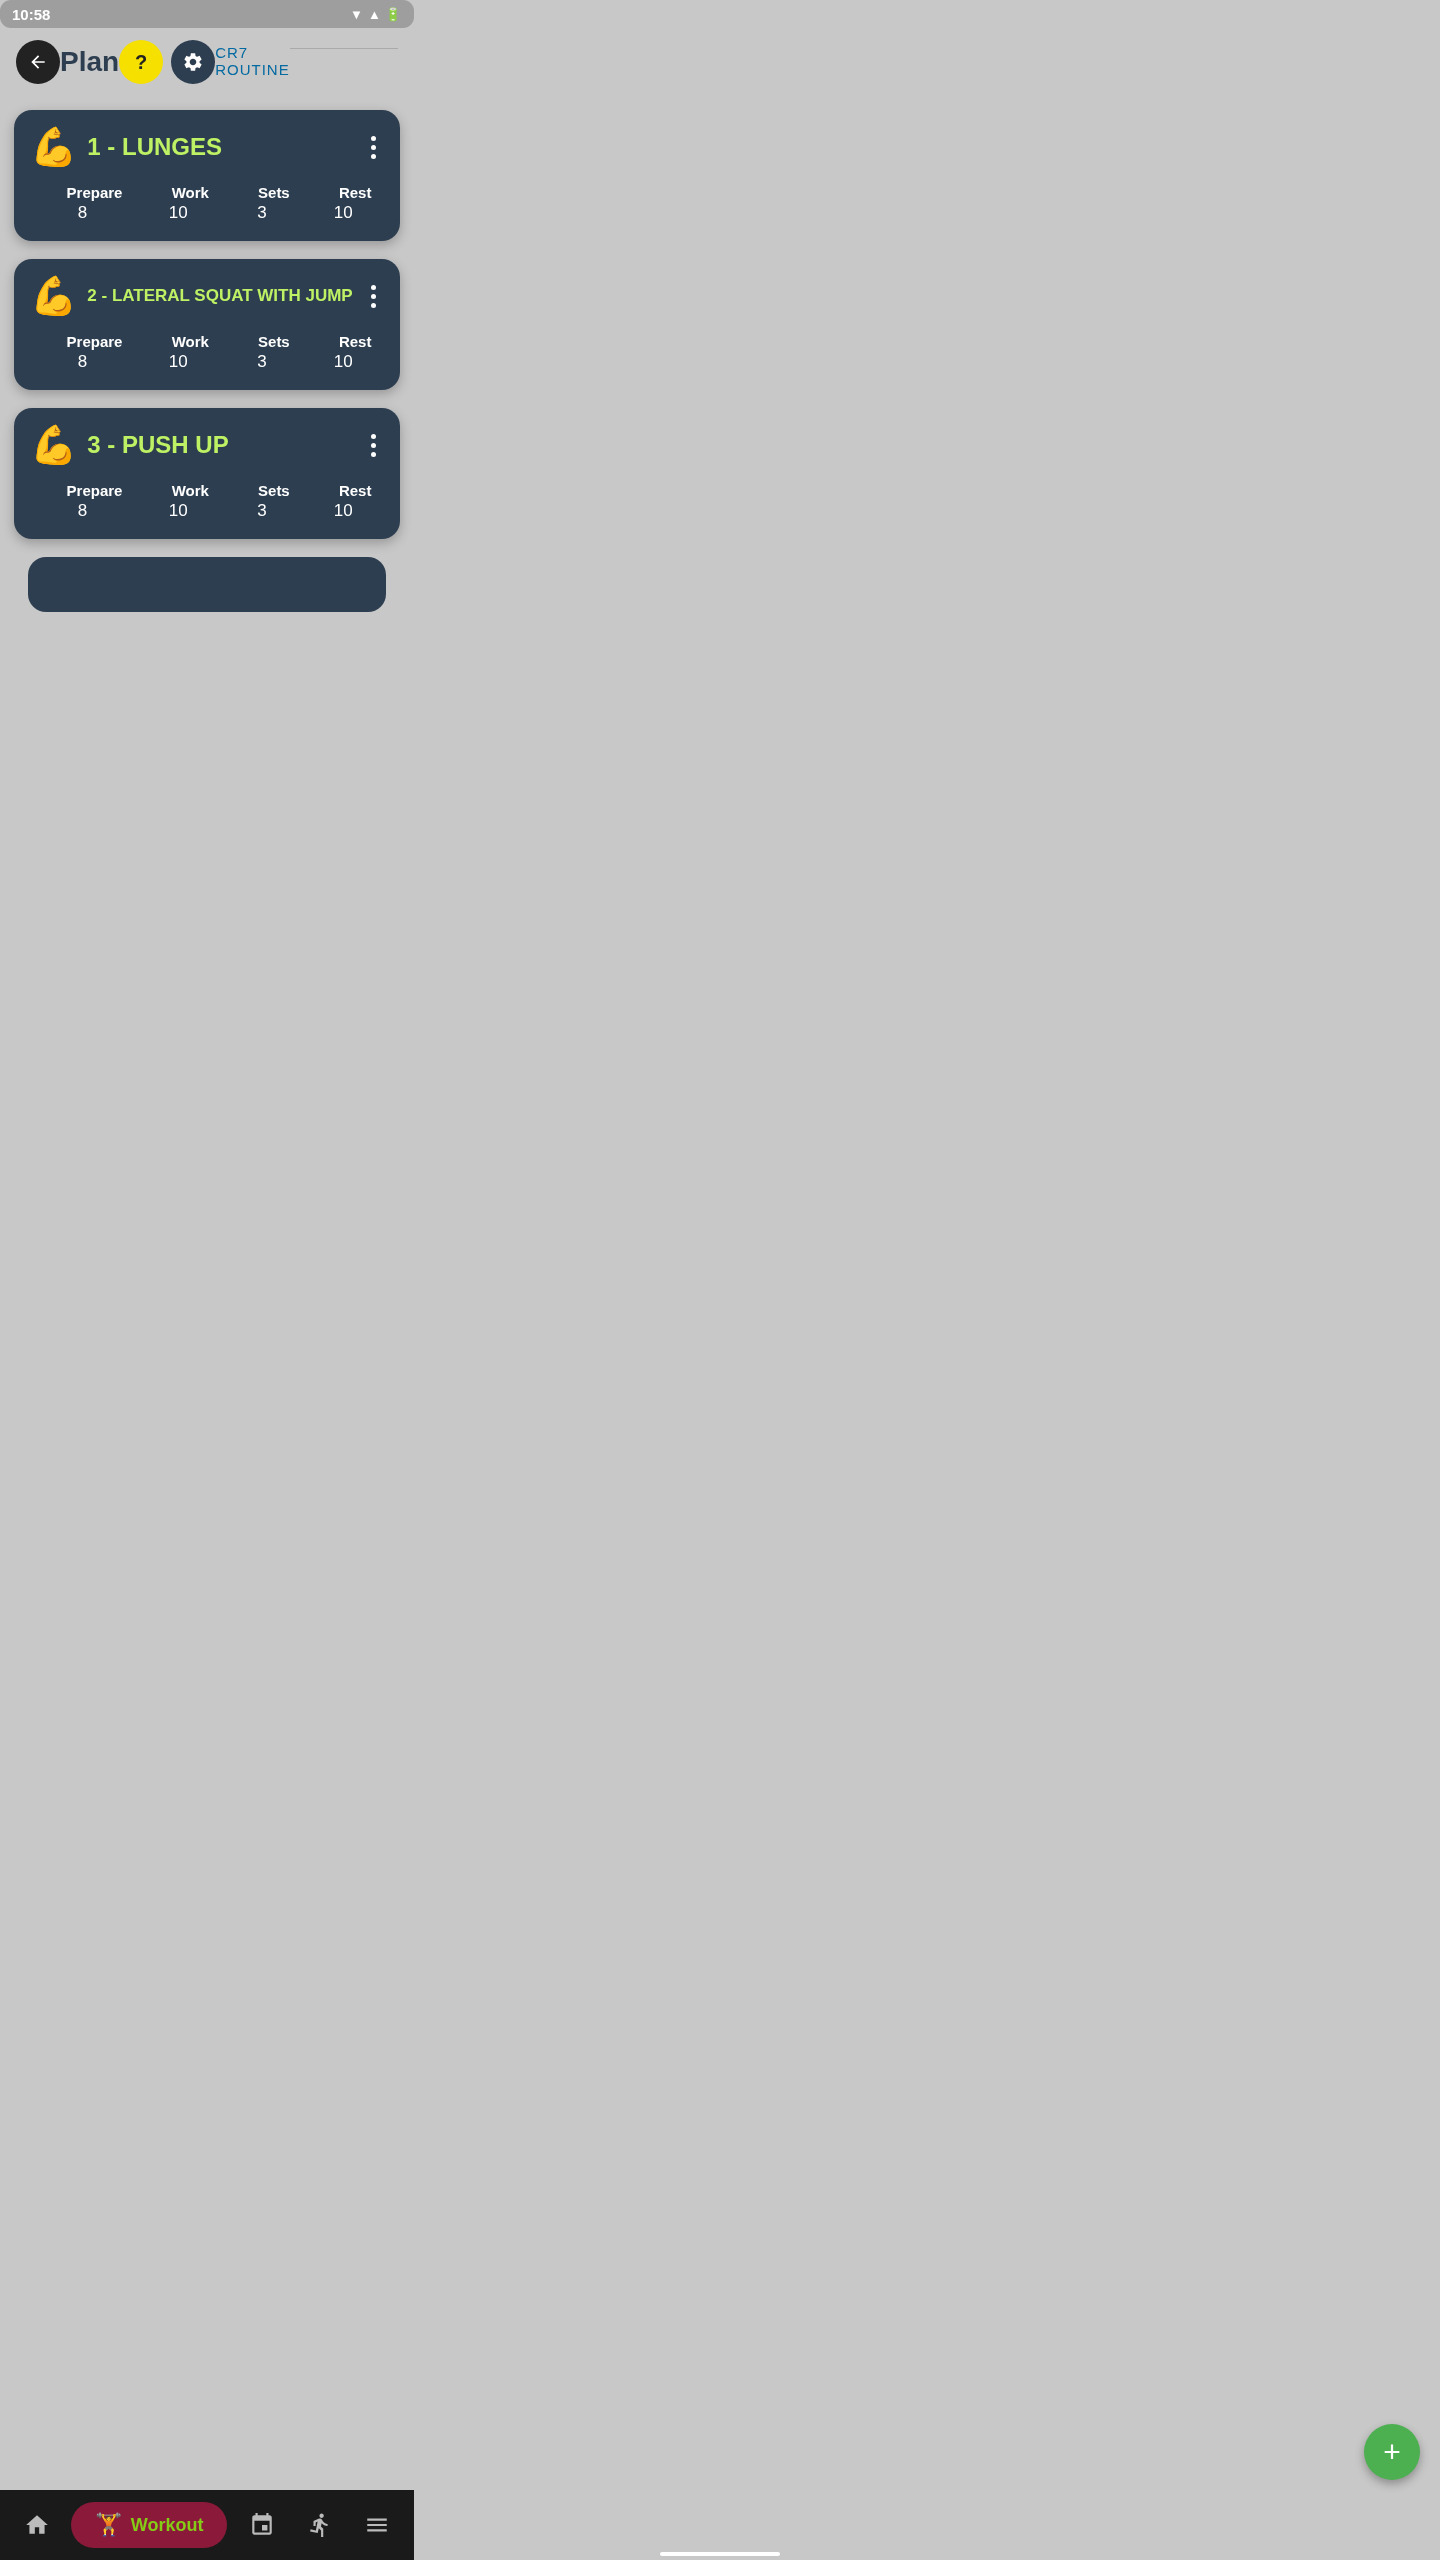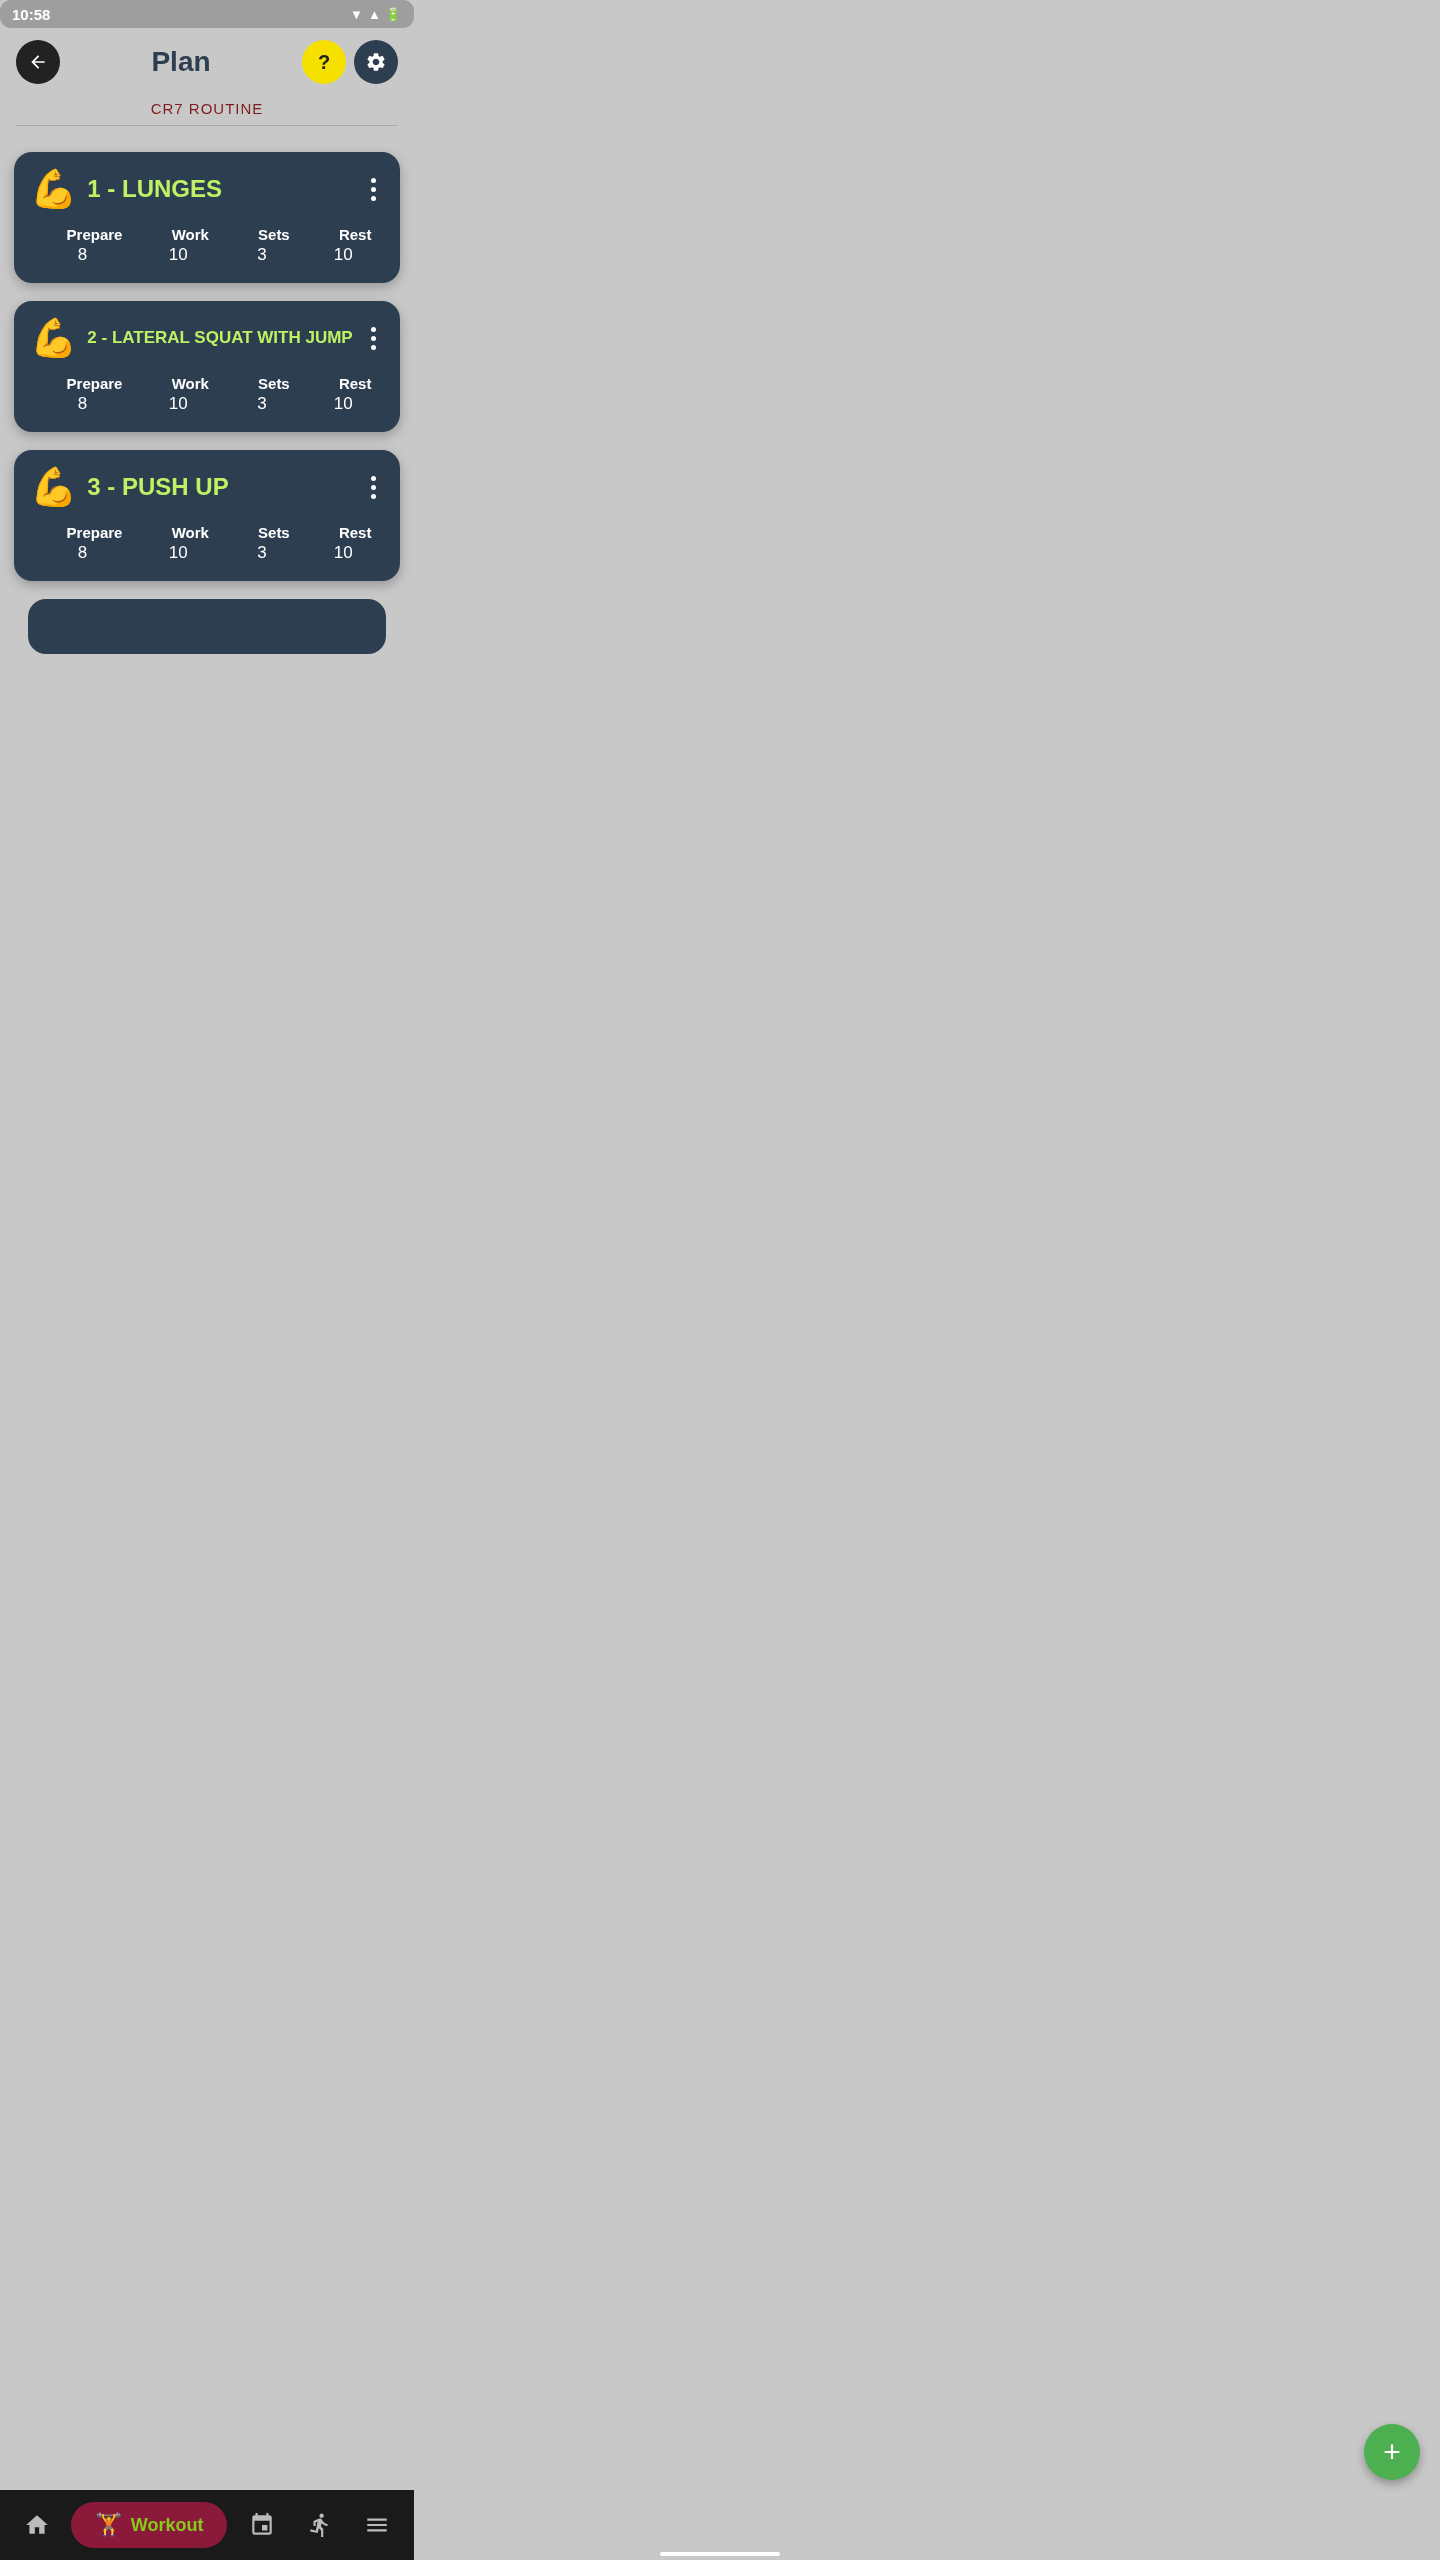--- a/index.html
+++ b/index.html
@@ -37,22 +37,22 @@
     .status-icons span {
       color: #fff;
       font-size: 13px;
     }
 
     
     .header {
       background: #c8c8c8;
       padding: 12px 16px 8px;
       display: flex;
-      flex-direction: column;
-      align-items: center;
+      flex-direction: row;
+      align-items: flex-start;
       position: relative;
     }
     .header-row {
       width: 100%;
       display: flex;
       align-items: center;
       justify-content: space-between;
     }
     .back-btn {
       width: 44px;
@@ -100,23 +100,23 @@
       align-items: center;
       justify-content: center;
       cursor: pointer;
     }
     .settings-btn svg {
       width: 22px;
       height: 22px;
       fill: #fff;
     }
     .subtitle {
-      color: #7f1d1d;
+      color: #0369a1;
       font-size: 15px;
-      margin-top: 16px;
+      margin-top: 4px;
       letter-spacing: 1px;
     }
     .header-divider {
       width: 100%;
       height: 1px;
       background: #aaa;
       margin-top: 8px;
     }
 
     

